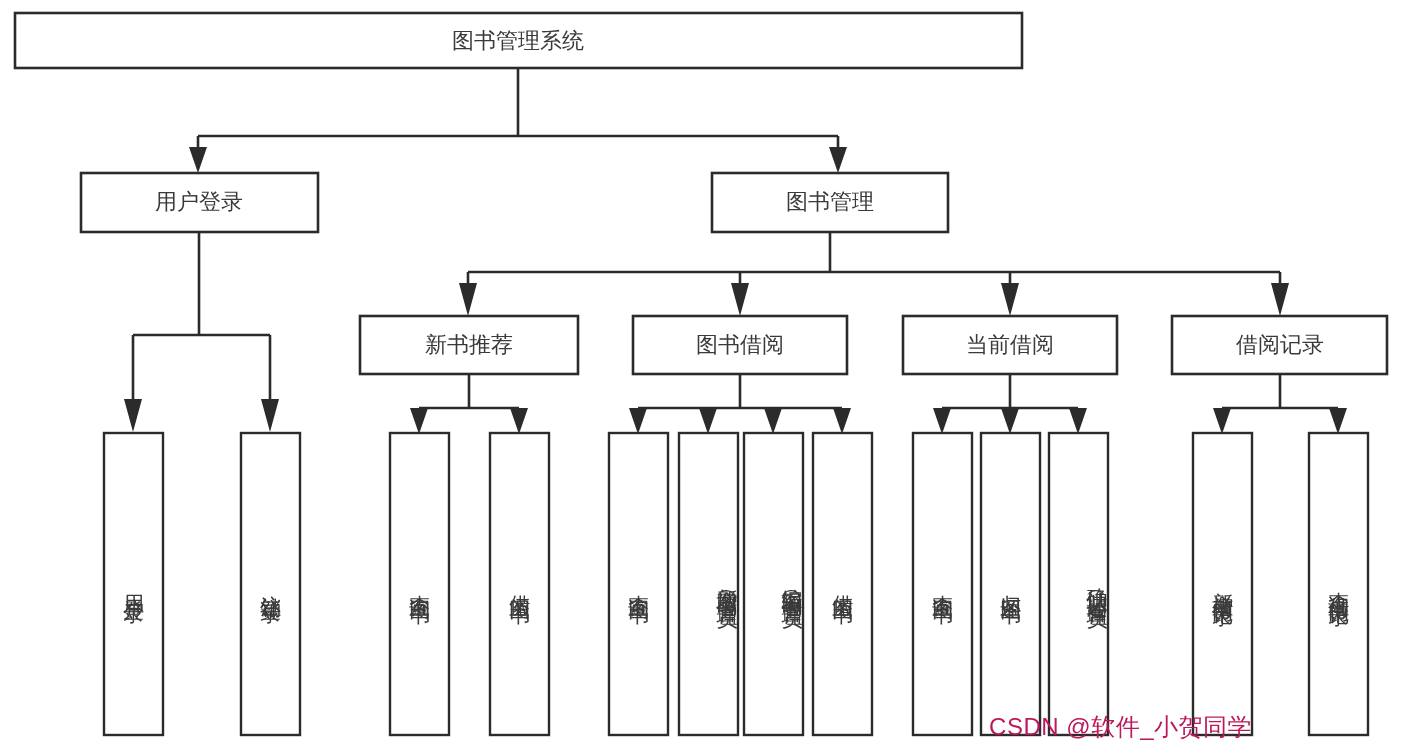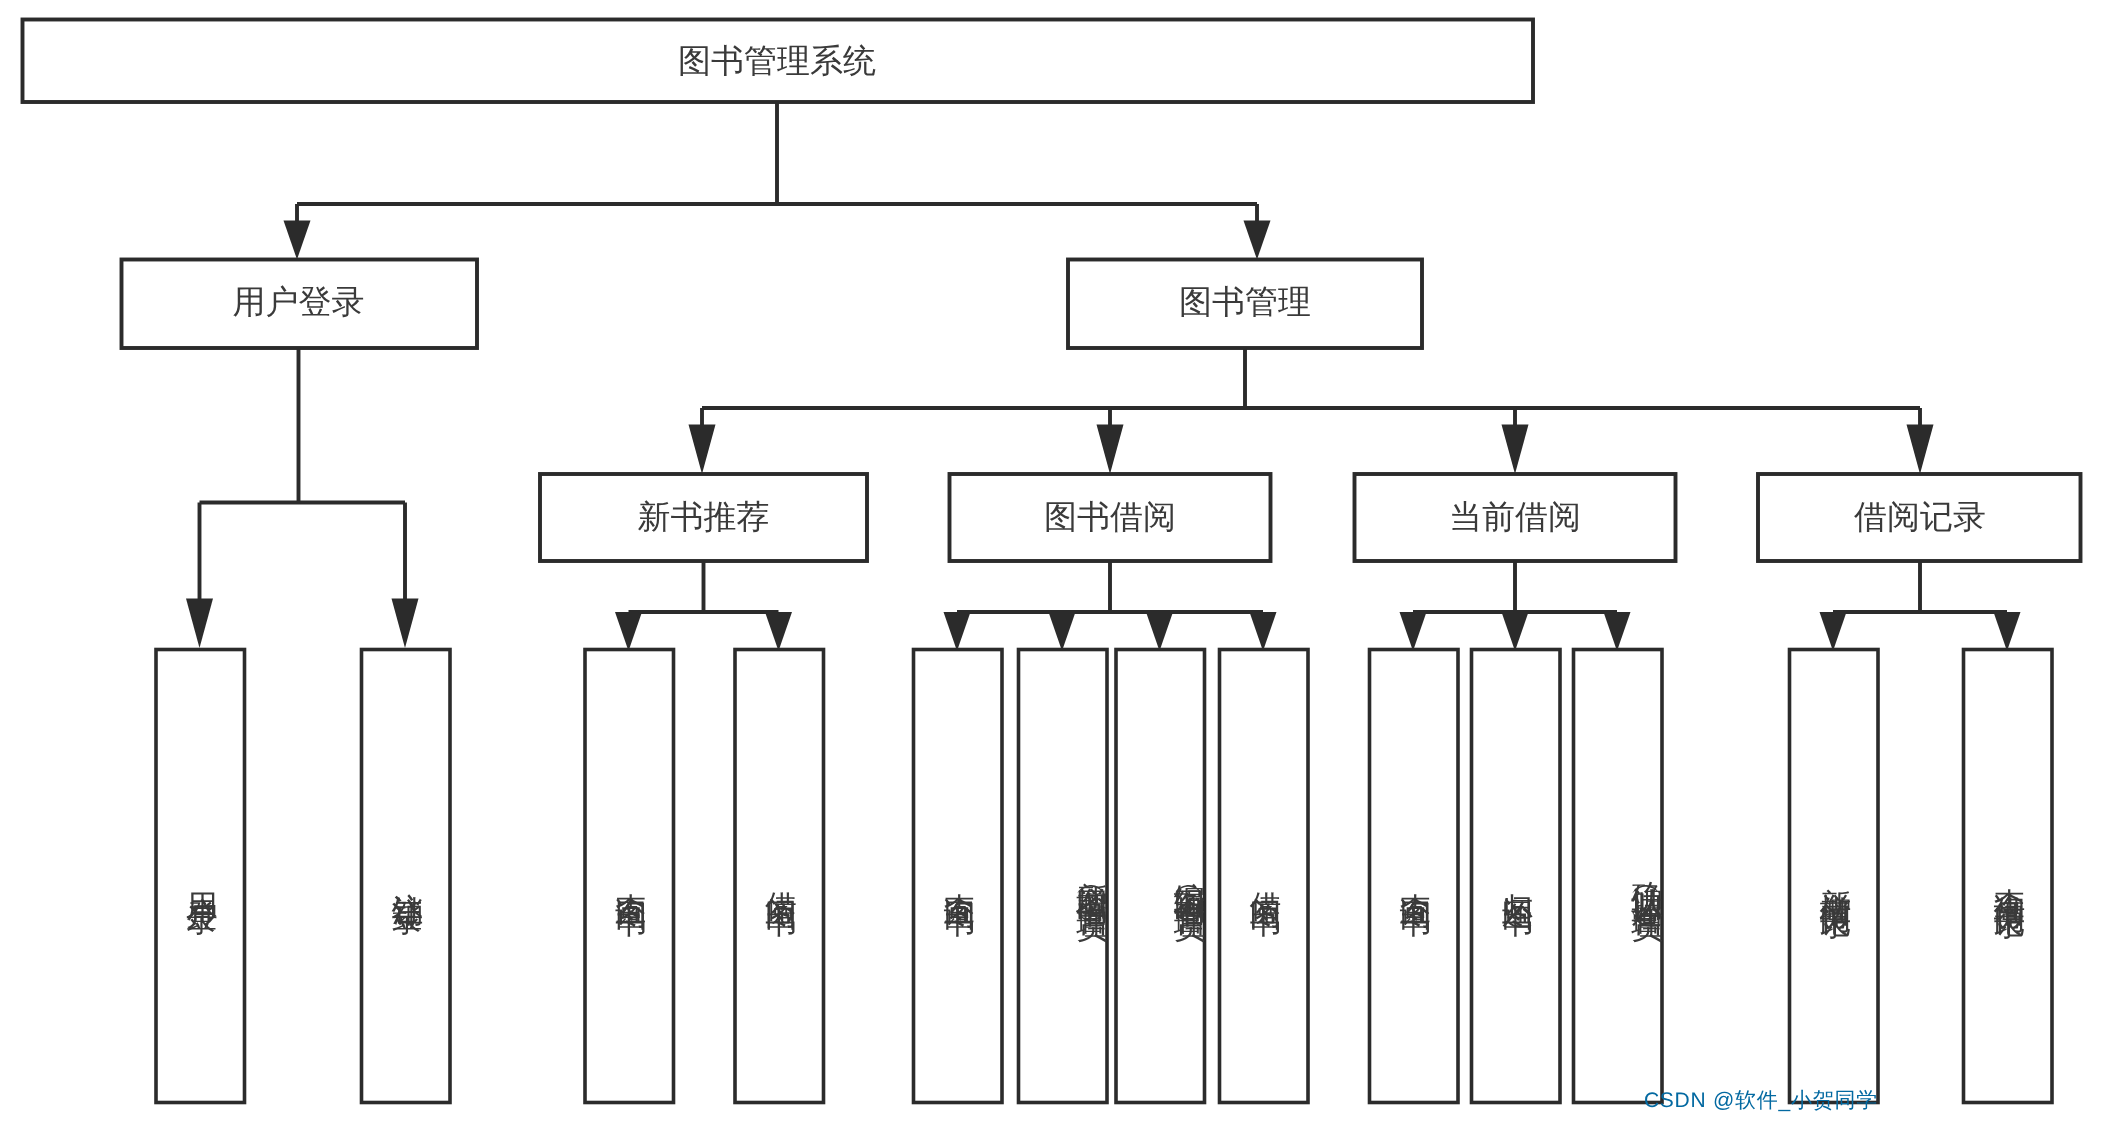--- a/index.html
+++ b/index.html
@@ -66,22 +66,22 @@
     letter-spacing: 3px;
     color: #3a3a3a;
     white-space: nowrap;
     pointer-events: none;
   }
   .watermark {
     position: absolute;
     right: 8px;
     bottom: 4px;
     font-family: "Liberation Sans", "DejaVu Sans", sans-serif;
-    font-size: 14px;
-    color: #0369a1;
+    font-size: 24px;
+    color: #be185d;
     letter-spacing: 0.5px;
     white-space: nowrap;
   }
 </style>
 </head>
 <body>
 
 <div id="diagram-root">
 
   <svg class="canvas" viewBox="0 0 1405 747">

